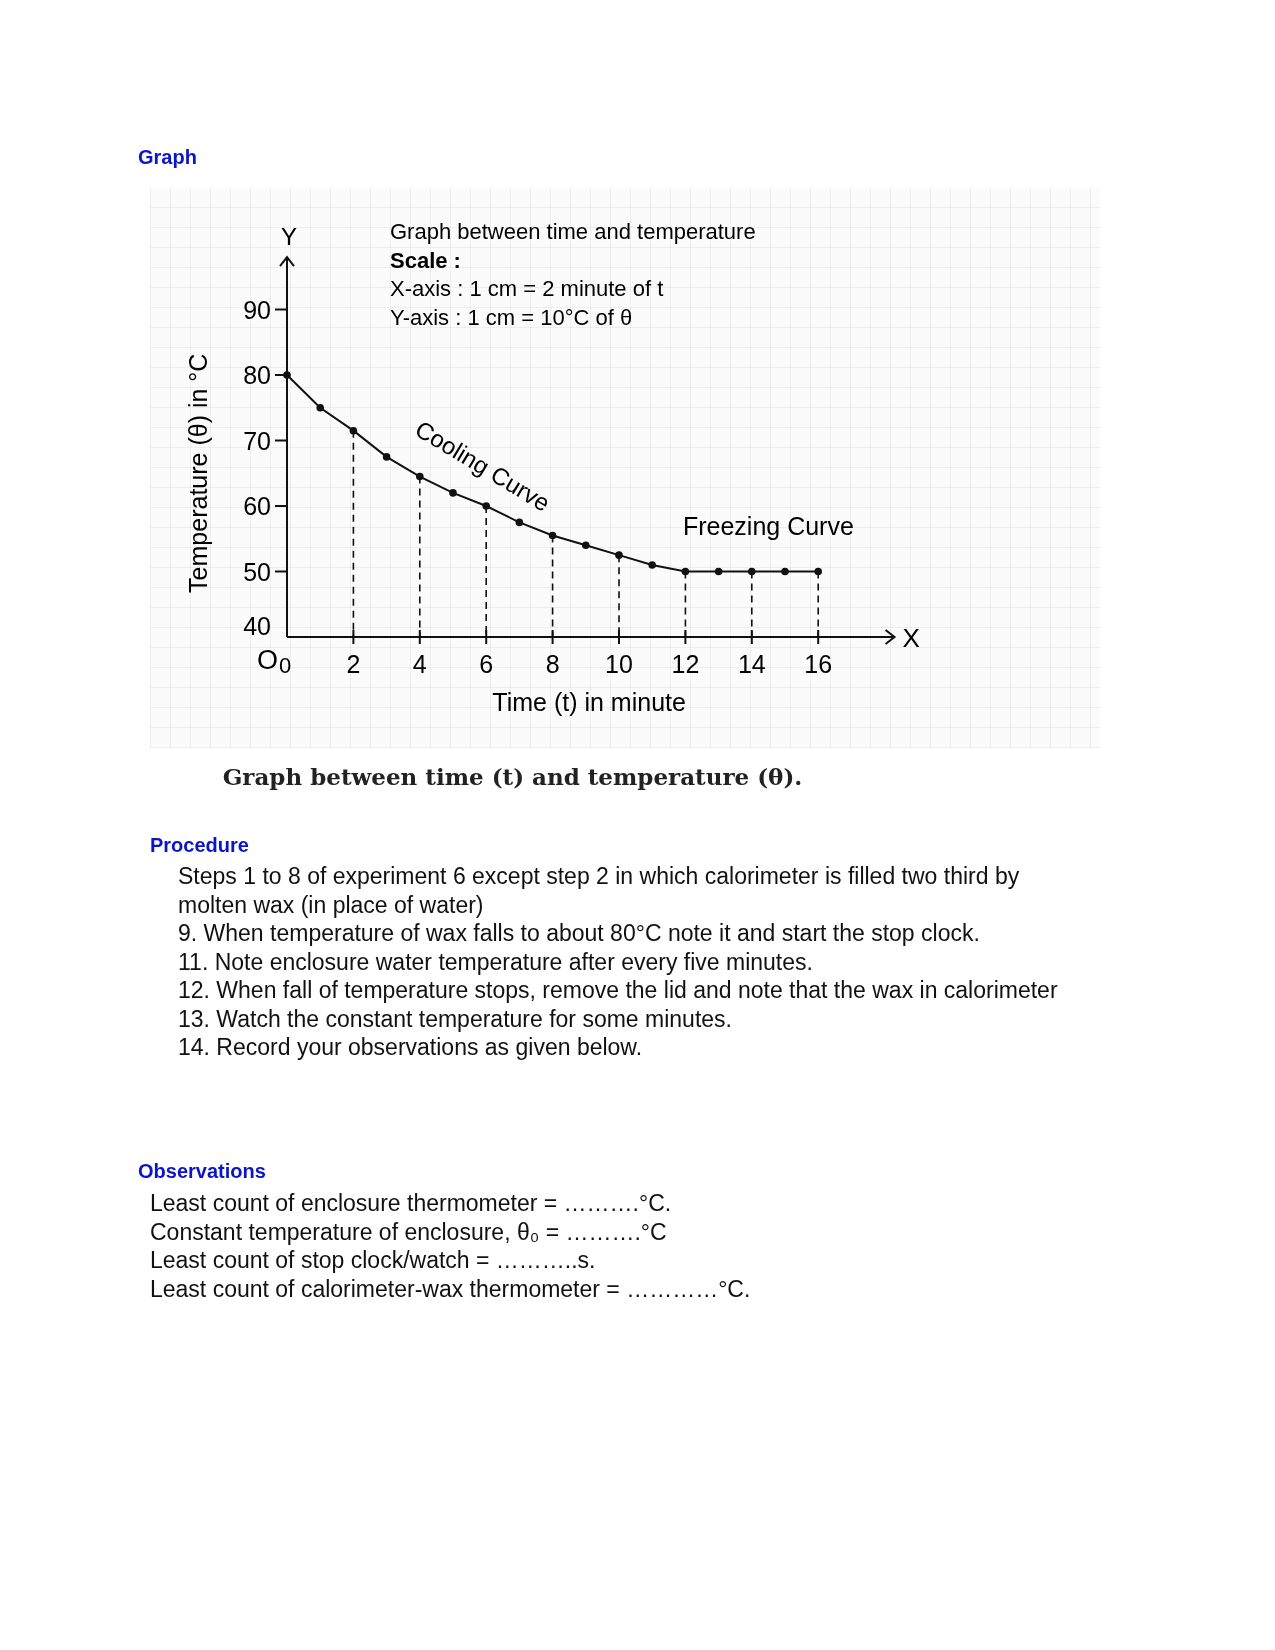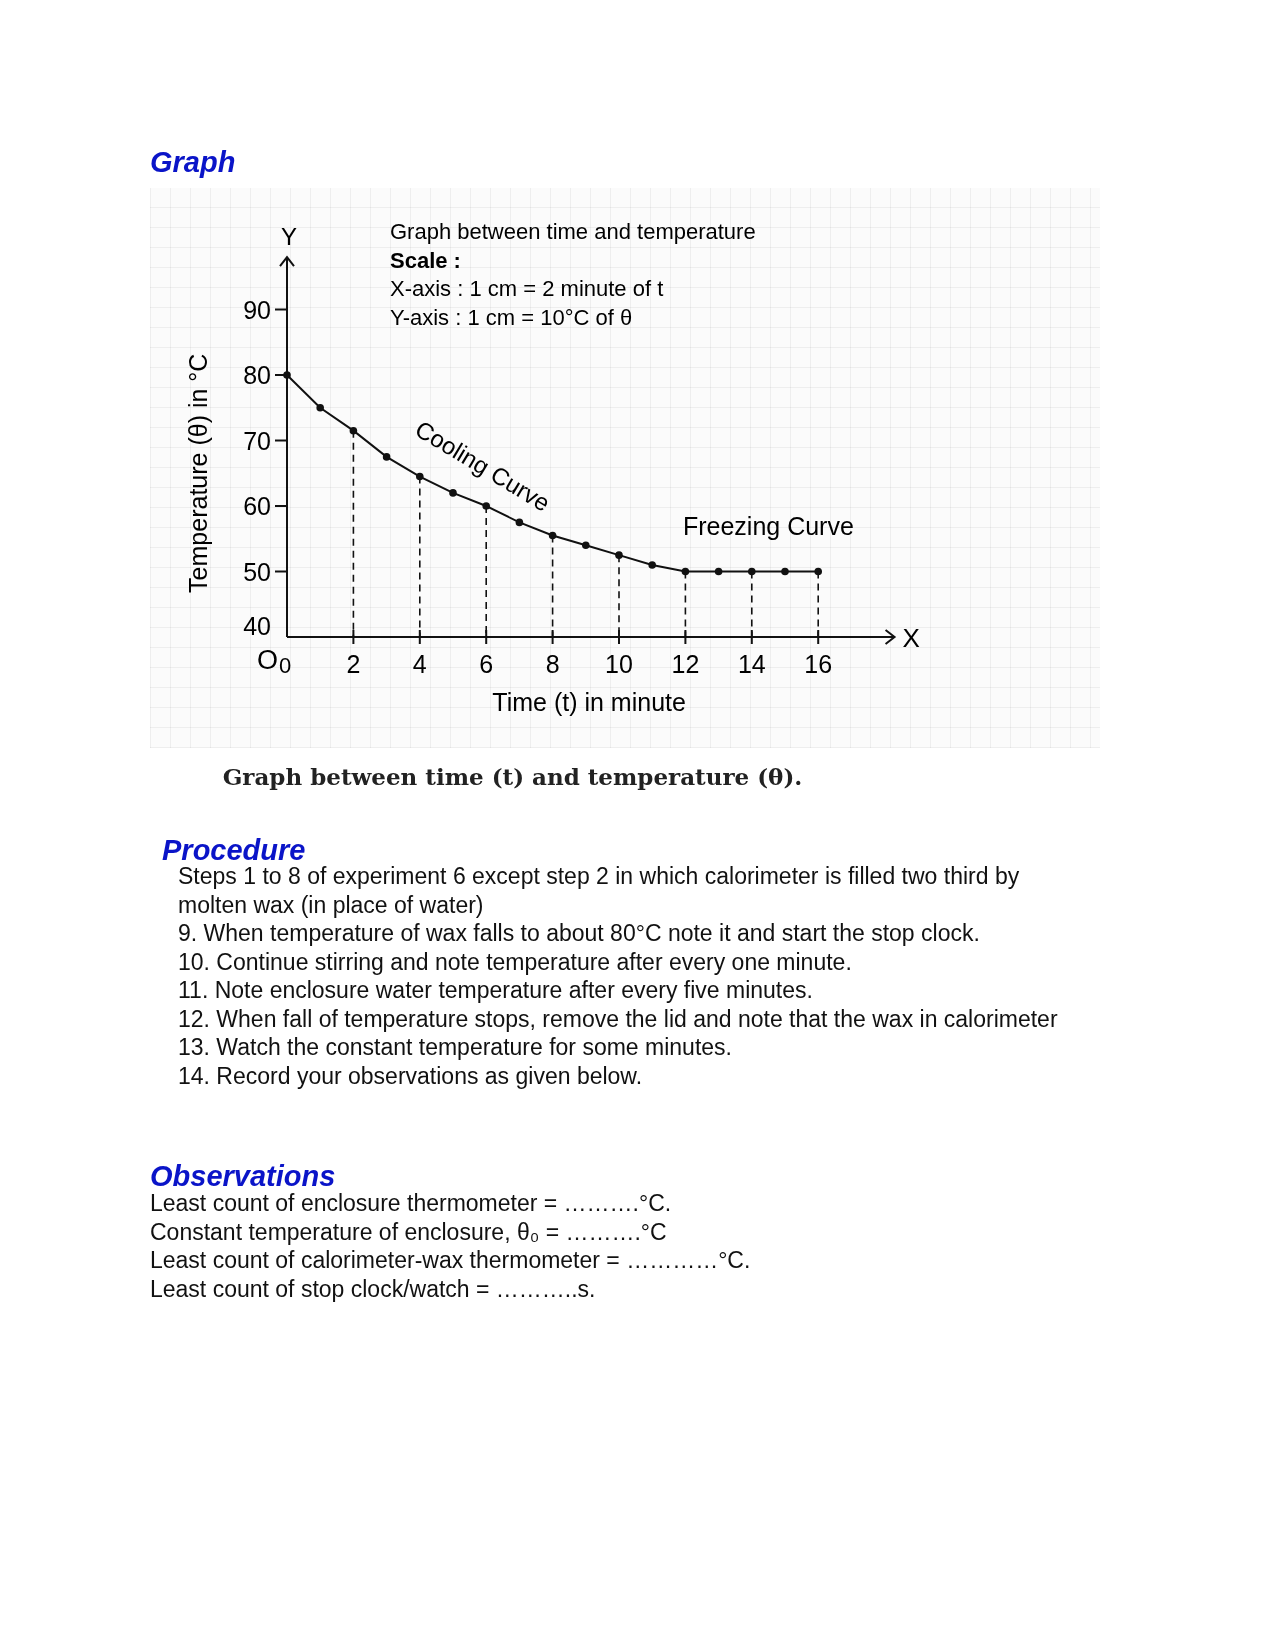--- a/index.html
+++ b/index.html
@@ -1,17 +1,17 @@
 <!DOCTYPE html>
 <html><head>
 <meta charset="utf-8">
 <style>
   html, body { margin:0; padding:0; background:#fff; }
   body { width:1275px; height:1650px; position:relative; font-family:"Liberation Sans", sans-serif; color:#111; }
-  .h { position:absolute; left:150px; font-weight:bold; color:#0a14c8; font-size:29px;font-style:italic; }
+  .h { position:absolute; left:138px; font-weight:bold; color:#0a14c8; font-size:20px; }
   .txt { position:absolute; left:150px; font-size:23px; line-height:28.5px; width:970px; }
   .txt div { white-space:nowrap; }
   #graphbox { position:absolute; left:150px; top:188px; width:950px; height:560px;
     background-color:#fbfbfb;
     background-image:
       repeating-linear-gradient(0deg, rgba(0,0,0,0.05) 0 1px, transparent 1px 20px),
       repeating-linear-gradient(90deg, rgba(0,0,0,0.05) 0 1px, transparent 1px 20px);
   }
   #graphsvg { position:absolute; left:0; top:0; }
   .caption { position:absolute; left:0; top:763px; width:1055px; text-align:center; font-family:"DejaVu Serif", serif; font-weight:bold; font-size:23px; color:#222; }
@@ -96,26 +96,25 @@
     </svg>
 </div>
 
 <div class="caption"><span>Graph between time (t) and temperature (θ).</span></div>
 
 <div class="h" style="top:834px;margin-left:12px;">Procedure</div>
 <div class="txt" id="proc" style="top:862px;margin-left:28px;">
     <div>Steps 1 to 8 of experiment 6 except step 2 in which calorimeter is filled two third by</div>
     <div>molten wax (in place of water)</div>
     <div>9. When temperature of wax falls to about 80°C note it and start the stop clock.</div>
-    <div>10. Continue stirring and note temperature after every one minute.</div>
     <div>11. Note enclosure water temperature after every five minutes.</div>
     <div>12. When fall of temperature stops, remove the lid and note that the wax in calorimeter</div>
     <div>13. Watch the constant temperature for some minutes.</div>
     <div>14. Record your observations as given below.</div>
   </div>
 
 <div class="h" style="top:1160px;">Observations</div>
 <div class="txt" id="obs" style="top:1189px;">
     <div>Least count of enclosure thermometer = ……….°C.</div>
     <div>Constant temperature of enclosure, θ₀ = ……….°C</div>
+    <div>Least count of stop clock/watch = ………..s.</div>
     <div>Least count of calorimeter-wax thermometer = …………°C.</div>
-    <div>Least count of stop clock/watch = ………..s.</div>
   </div>
 
 </body></html>

